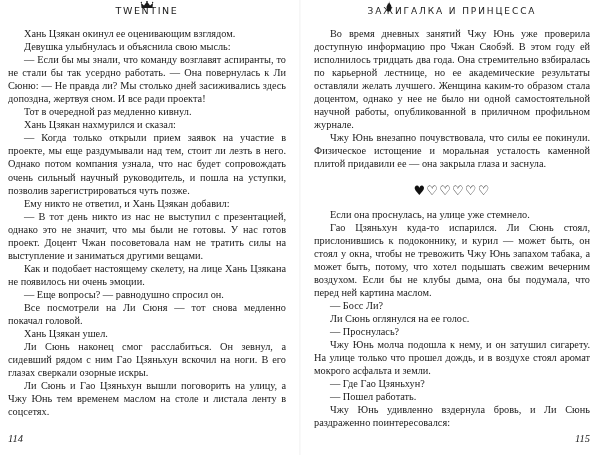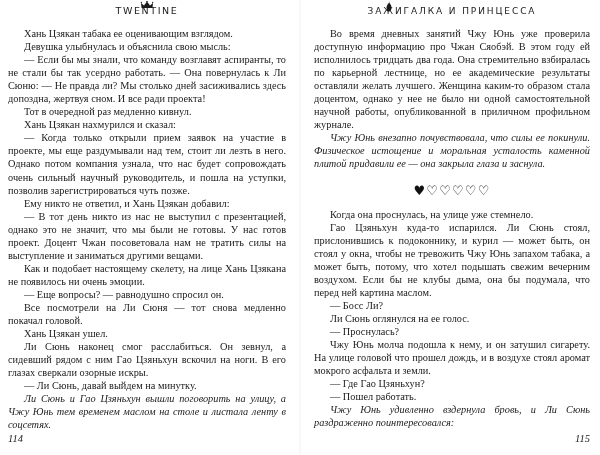--- a/index.html
+++ b/index.html
@@ -83,21 +83,20 @@
   p.para {
     margin: 0;
     text-indent: 16px;
     text-align: justify;
   }
   p.para:last-of-type {
     text-align: justify;
   }
   p.para.last-line-left {
     text-align-last: left;
-    font-style: italic;
   }
 
   
   .divider {
     text-align: center;
     margin: 13px 0 11px 0;
     line-height: 1;
     font-size: 13px;
     letter-spacing: 1.2px;
     color: #111111;
@@ -139,34 +138,33 @@
           <path d="M2 14 L1 4 L7 9 L13 1 L19 9 L25 4 L24 14 Z" fill="#1a1a1a"></path>
           <circle cx="1.5" cy="3" r="1.5" fill="#1a1a1a"></circle>
           <circle cx="13" cy="1" r="1.5" fill="#1a1a1a"></circle>
           <circle cx="24.5" cy="3" r="1.5" fill="#1a1a1a"></circle>
         </svg>
       </span>
       <span class="runhead-text author">TWENTINE</span>
     </div>
 
     <div class="body-col">
-      <p class="para">Хань Цзякан табака ее оценивающим взглядом.</p>
+      <p class="para">Хань Цзякан окинул ее оценивающим взглядом.</p>
       <p class="para">Девушка улыбнулась и объяснила свою мысль:</p>
       <p class="para">— Если бы мы знали, что команду возглавят аспиранты, то не стали бы так усердно работать. — Она повернулась к Ли Сюню: — Не правда ли? Мы столько дней засиживались здесь допоздна, жертвуя сном. И все ради проекта!</p>
       <p class="para">Тот в очередной раз медленно кивнул.</p>
       <p class="para">Хань Цзякан нахмурился и сказал:</p>
       <p class="para">— Когда только открыли прием заявок на участие в проекте, мы еще раздумывали над тем, стоит ли лезть в него. Однако потом компания узнала, что нас будет сопровождать очень сильный научный руководитель, и пошла на уступки, позволив зарегистрироваться чуть позже.</p>
       <p class="para">Ему никто не ответил, и Хань Цзякан добавил:</p>
       <p class="para">— В тот день никто из нас не выступил с презентацией, однако это не значит, что мы были не готовы. У нас готов проект. Доцент Чжан посоветовала нам не тратить силы на выступление и заниматься другими вещами.</p>
       <p class="para">Как и подобает настоящему скелету, на лице Хань Цзякана не появилось ни очень эмоции.</p>
       <p class="para">— Еще вопросы? — равнодушно спросил он.</p>
       <p class="para">Все посмотрели на Ли Сюня — тот снова медленно покачал головой.</p>
       <p class="para">Хань Цзякан ушел.</p>
       <p class="para">Ли Сюнь наконец смог расслабиться. Он зевнул, а сидевший рядом с ним Гао Цзяньхун вскочил на ноги. В его глазах сверкали озорные искры.</p>
-      <p class="para">— Ли Сюнь, давай выйдем на минутку.</p>
       <p class="para last-line-left">Ли Сюнь и Гао Цзяньхун вышли поговорить на улицу, а Чжу Юнь тем временем маслом на столе и листала ленту в соцсетях.</p>
     </div>
 
     <div class="folio left">114</div>
   </div>
 
   <div class="page right">
 
     <div class="runhead">
       <span class="ornament flame">
@@ -176,26 +174,26 @@
       </span>
       <span class="runhead-text title">ЗАЖИГАЛКА И ПРИНЦЕССА</span>
     </div>
 
     <div class="body-col">
       <p class="para">Во время дневных занятий Чжу Юнь уже проверила доступную информацию про Чжан Сяобэй. В этом году ей исполнилось тридцать два года. Она стремительно взбиралась по карьерной лестнице, но ее академические результаты оставляли желать лучшего. Женщина каким-то образом стала доцентом, однако у нее не было ни одной самостоятельной научной работы, опубликованной в приличном профильном журнале.</p>
       <p class="para last-line-left">Чжу Юнь внезапно почувствовала, что силы ее покинули. Физическое истощение и моральная усталость каменной плитой придавили ее — она закрыла глаза и заснула.</p>
 
       <div class="divider">♥♡♡♡♡♡</div>
 
-      <p class="para">Когда она проснулась, на улице уже стемнело.</p>
+      <p class="para">Если она проснулась, на улице уже стемнело.</p>
       <p class="para">Гао Цзяньхун куда-то испарился. Ли Сюнь стоял, прислонившись к подоконнику, и курил — может быть, он стоял у окна, чтобы не тревожить Чжу Юнь запахом табака, а может быть, потому, что хотел подышать свежим вечерним воздухом. Если бы не клубы дыма, она бы подумала, что перед ней картина маслом.</p>
       <p class="para">— Босс Ли?</p>
       <p class="para">Ли Сюнь оглянулся на ее голос.</p>
       <p class="para">— Проснулась?</p>
-      <p class="para">Чжу Юнь молча подошла к нему, и он затушил сигарету. На улице головой что прошел дождь, и в воздухе стоял аромат мокрого асфальта и земли.</p>
+      <p class="para">Чжу Юнь молча подошла к нему, и он затушил сигарету. На улице только что прошел дождь, и в воздухе стоял аромат мокрого асфальта и земли.</p>
       <p class="para">— Где Гао Цзяньхун?</p>
       <p class="para">— Пошел работать.</p>
       <p class="para last-line-left">Чжу Юнь удивленно вздернула бровь, и Ли Сюнь раздраженно поинтересовался:</p>
     </div>
 
     <div class="folio right">115</div>
   </div>
 
   <div class="gutter"></div>
 </div>

